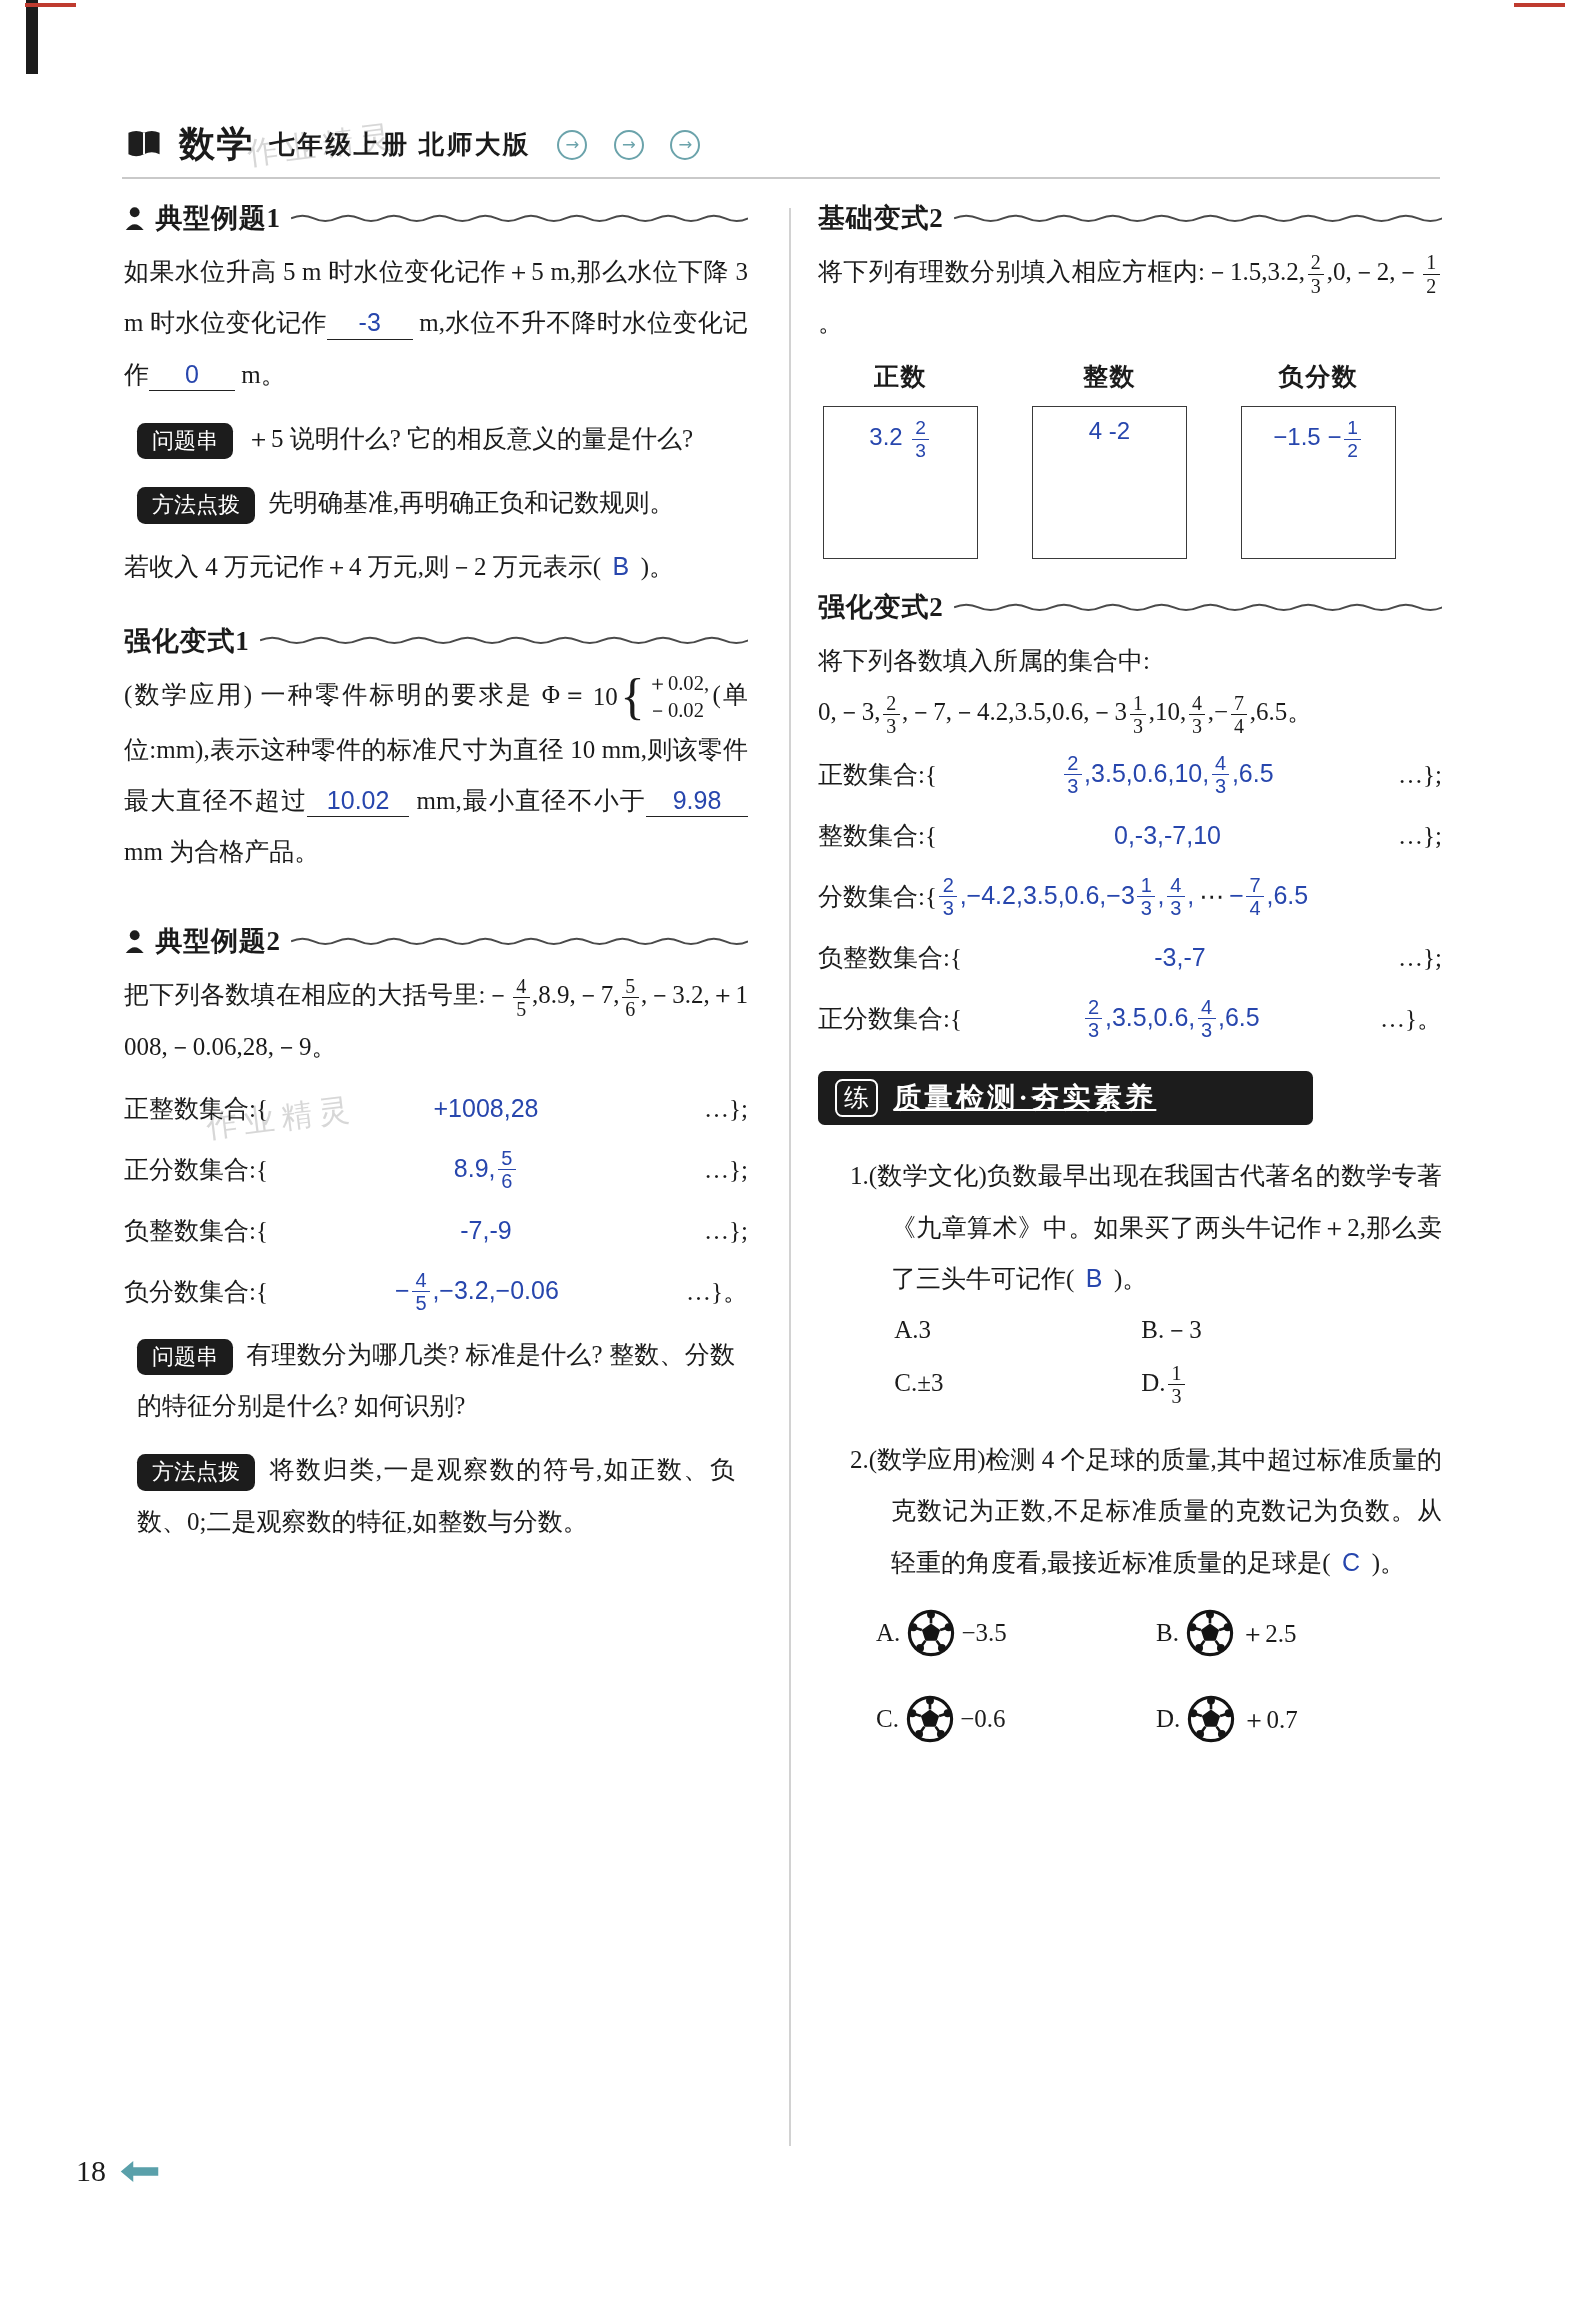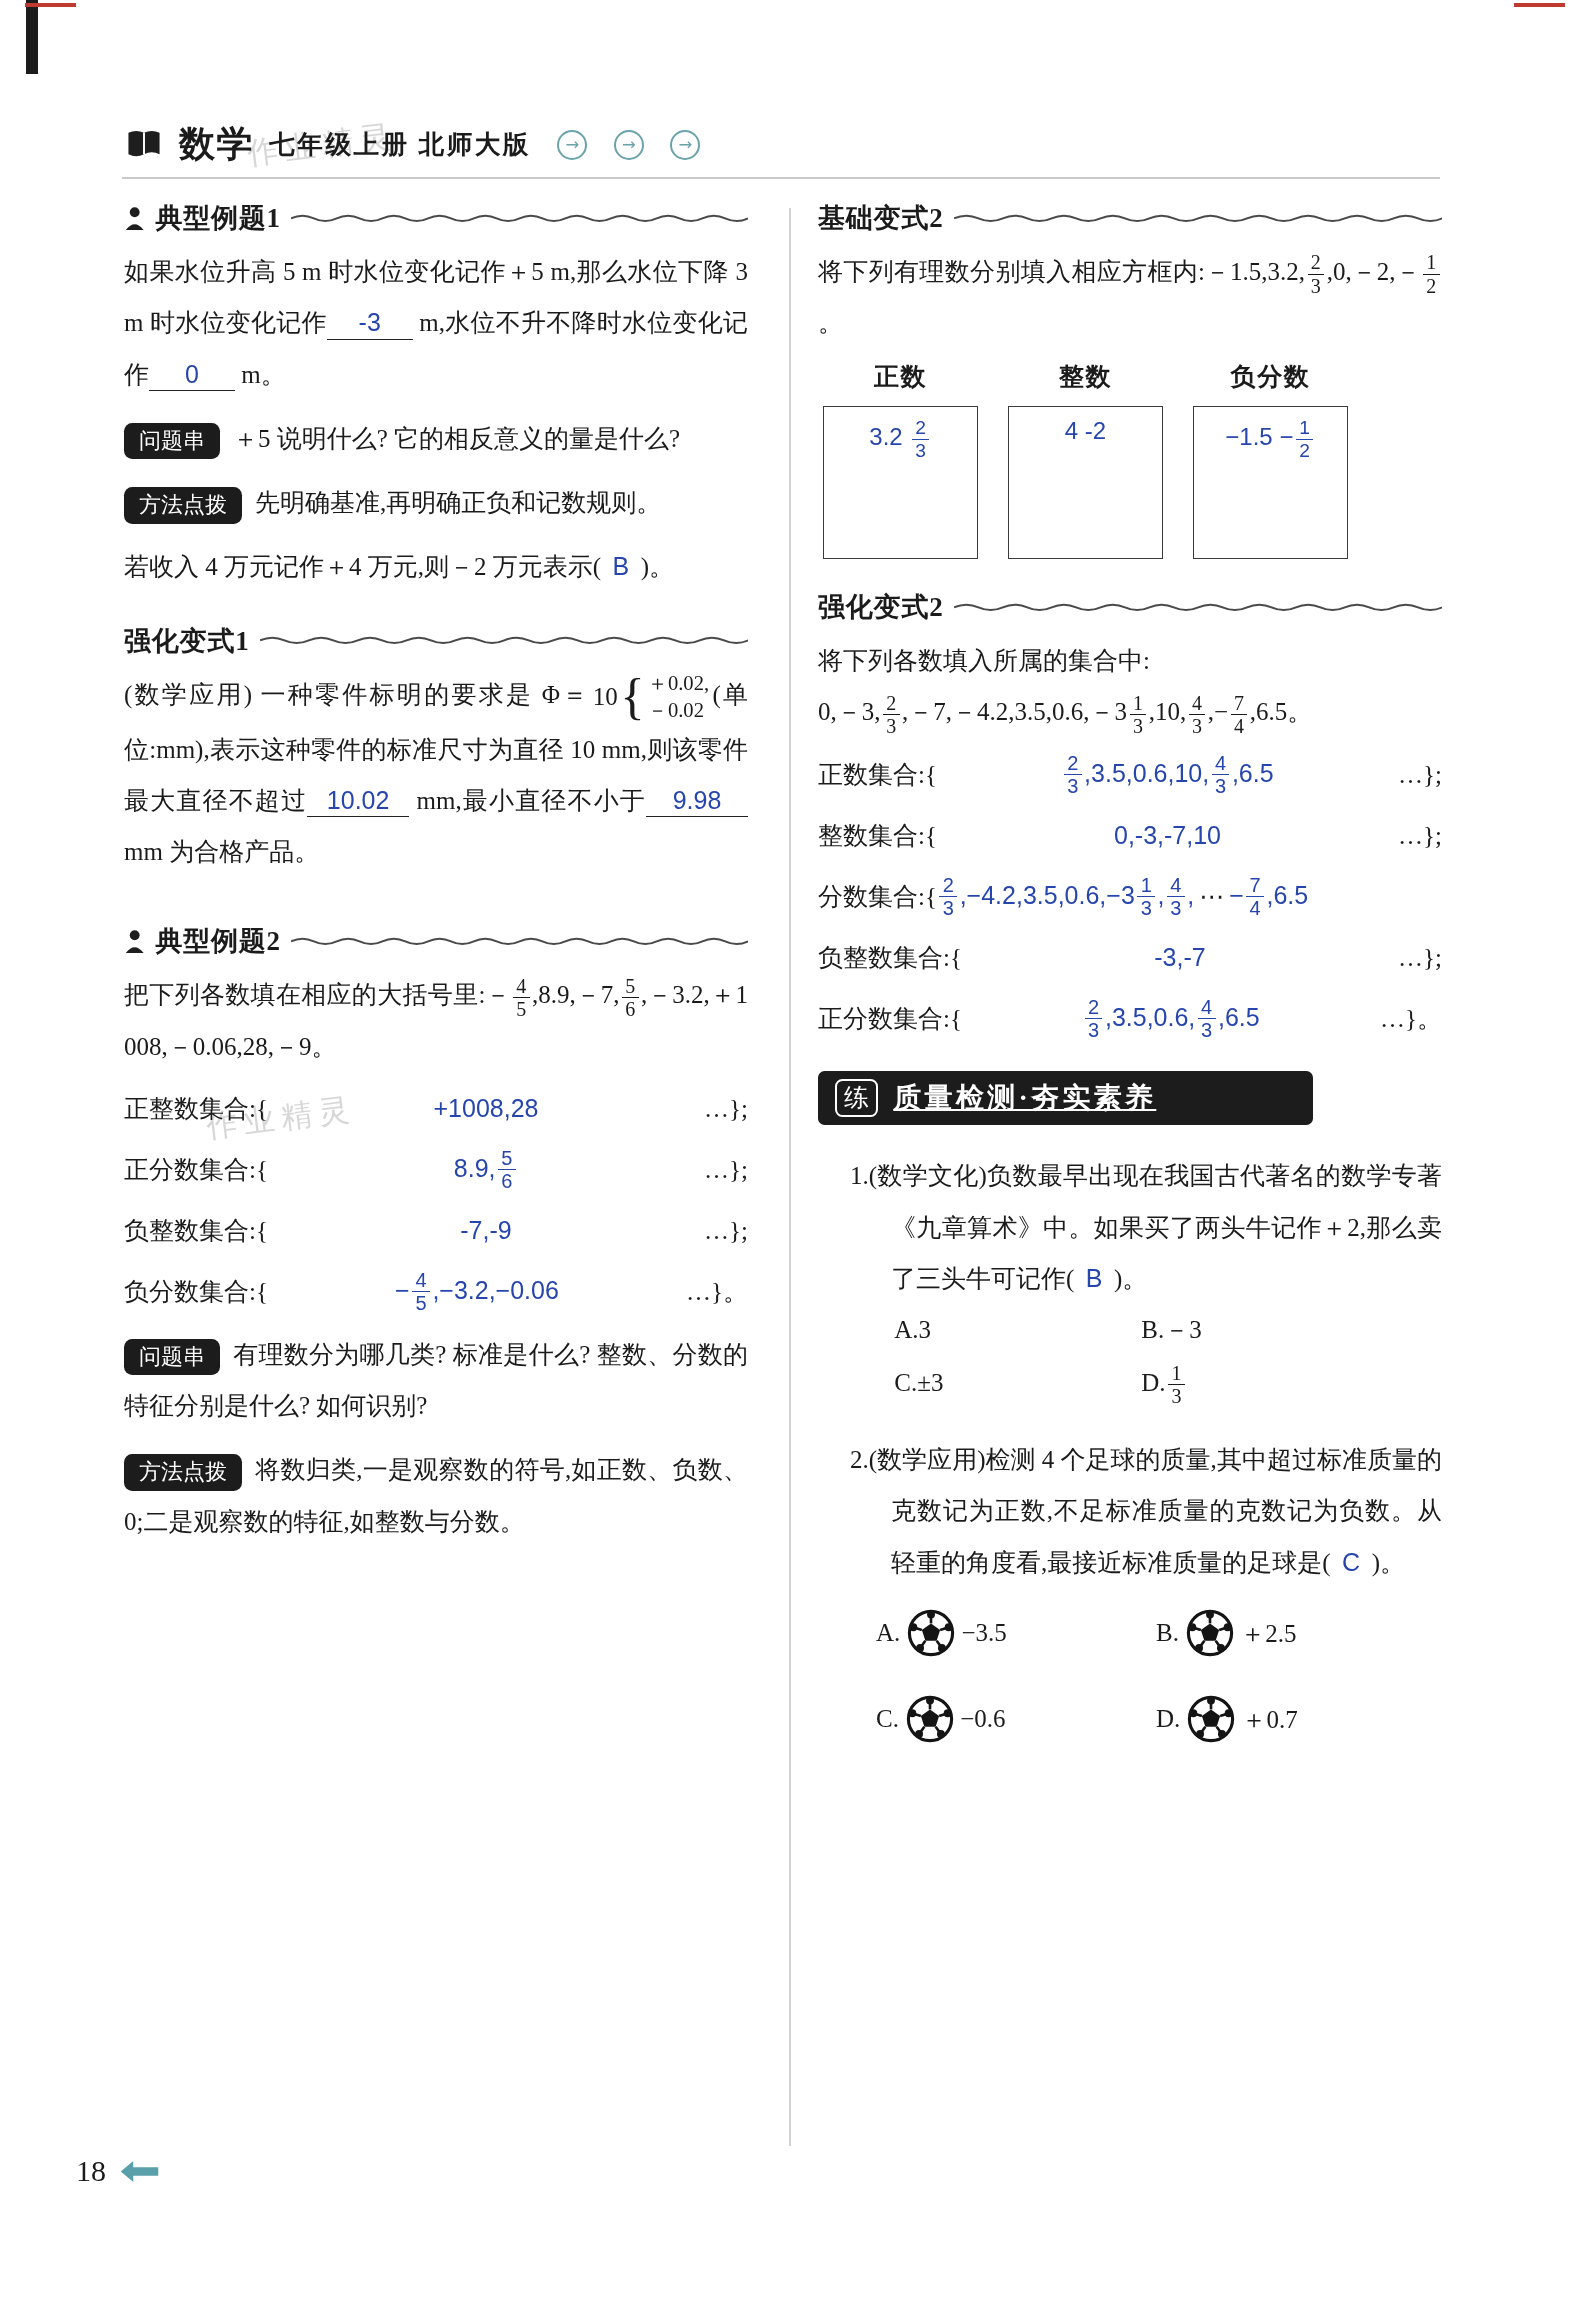--- a/index.html
+++ b/index.html
@@ -46,21 +46,21 @@
   .ans { color:var(--answer,#2746ad); font-family:"Liberation Sans","DejaVu Sans",sans-serif; }
   .paren-ans { color:var(--answer,#2746ad); font-family:"Liberation Sans","DejaVu Sans",sans-serif; padding:0 11.5px; }
 
   
   .frac { display:inline-flex; flex-direction:column; vertical-align:middle; text-align:center;
           line-height:1.12; font-size:0.8em; margin:0 2.5px; }
   .fnum { border-bottom:1.6px solid currentColor; padding:0 3.3px; }
   .fden { padding:0 3.3px; }
 
   
-  .chip-para { margin:13px 0; }
+  .chip-para { margin:13px 13px; }
   .chip { display:inline-block; background:var(--chip,#1c1c1c); color:#fff; font-size:22px;
           font-family:"Liberation Sans","DejaVu Sans",sans-serif; padding:4.1px 15px; border-radius:8.2px;
           margin-right:13px; vertical-align:middle; line-height:1.3; }
 
   
   .opts { display:grid; grid-template-columns:280px 1fr; font-size:25px; line-height:2.1; padding-left:3.3px; }
   .opts.indent { margin-left:73px; grid-template-columns:247px 1fr; }
 
   
   .tol { display:inline-flex; align-items:center; vertical-align:middle; margin:0 3.3px; }
@@ -68,21 +68,21 @@
   .tol .stack { display:inline-flex; flex-direction:column; font-size:20.6px; line-height:1.3; }
 
   
   .setrow { display:flex; align-items:center; font-size:25px; margin:13px 0; min-height:48px; }
   .srl { white-space:nowrap; }
   .sra { flex:1; text-align:center; }
   .srt { white-space:nowrap; }
   .srmid { padding:0 5px; }
 
   
-  .boxes { display:flex; gap:30px; margin:11.5px 0 8.2px 5px; }
+  .boxes { display:flex; gap:54px; margin:11.5px 0 8.2px 5px; }
   .boxcol { display:flex; flex-direction:column; align-items:center; }
   .blabel { font-size:25px; font-weight:bold; margin-bottom:13px; letter-spacing:1.6px; }
   .fbox { width:155px; height:153px; border:1.6px solid #3a3a3a; text-align:center; padding-top:10px;
           font-size:24px; }
 
   
   .banner { display:flex; align-items:center; background:var(--chip,#1c1c1c); color:#fff;
             border-radius:6.6px; padding:8.2px 16.5px; width:495px; margin:28px 0 25px; }
   .badge { border:2.5px solid #fff; border-radius:7.4px; font-size:25px; padding:0.8px 7.4px; margin-right:15px;
            font-family:"Liberation Sans","DejaVu Sans",sans-serif; }

